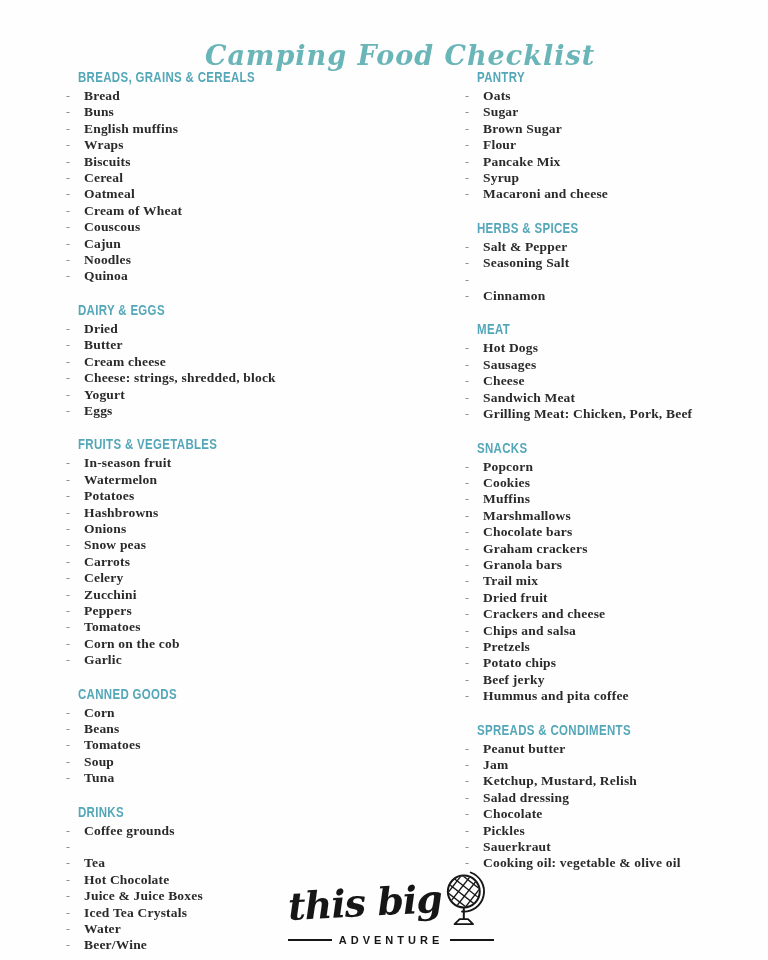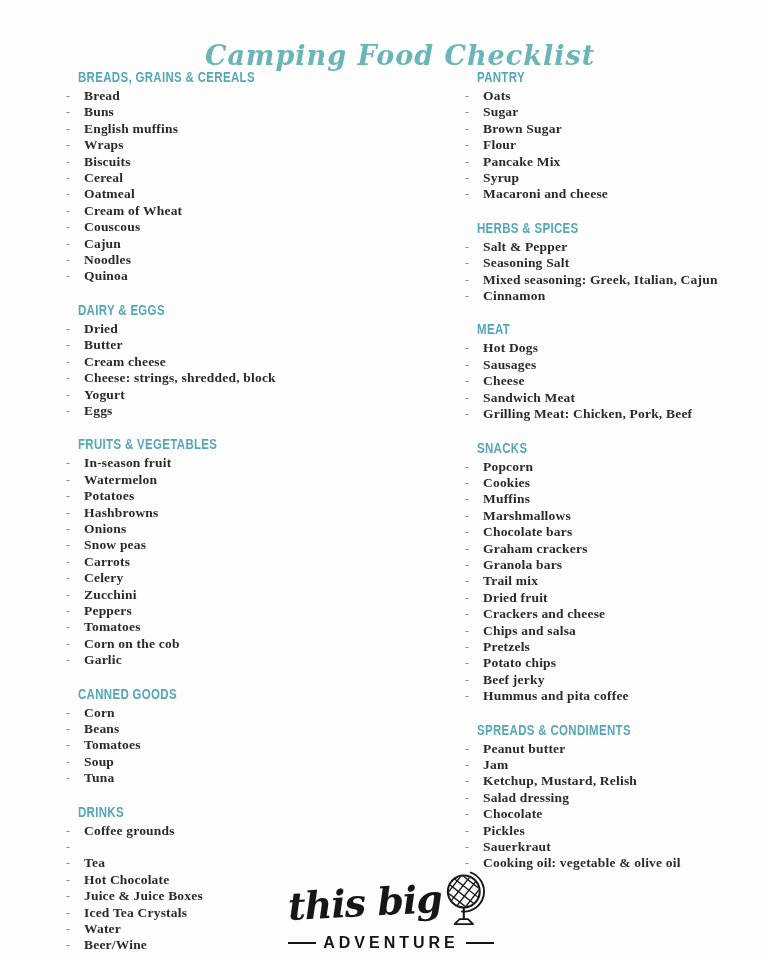--- a/index.html
+++ b/index.html
@@ -95,21 +95,21 @@
   .globe-icon { width: 52px; height: 66px; flex: 0 0 52px; }
   .brand-bottom {
     display: flex;
     align-items: center;
     margin-top: 2px;
   }
   .brand-rule { flex: 1; height: 2px; background: #161616; }
   .brand-word {
     font-family: "Liberation Sans", sans-serif;
     font-weight: 700;
-    font-size: 16px;
+    font-size: 11px;
     letter-spacing: 4px;
     padding: 0 7px;
     white-space: nowrap;
     text-align: center;
   }
 </style>
 </head>
 <body>
 
 <div class="page">
@@ -338,21 +338,20 @@
           <li class="item">
             <span class="dash">-</span>
             <span class="label">Salt &amp; Pepper</span>
           </li>
           <li class="item">
             <span class="dash">-</span>
             <span class="label">Seasoning Salt</span>
           </li>
           <li class="item">
             <span class="dash">-</span>
-            <span class="label">Mixed seasoning: Greek, Italian, Cajun</span>
           </li>
           <li class="item">
             <span class="dash">-</span>
             <span class="label">Cinnamon</span>
           </li>
         </ul></div>
       <div class="section"><h2 class="section-heading">MEAT</h2><ul class="items">
           <li class="item">
             <span class="dash">-</span>
             <span class="label">Hot Dogs</span>

